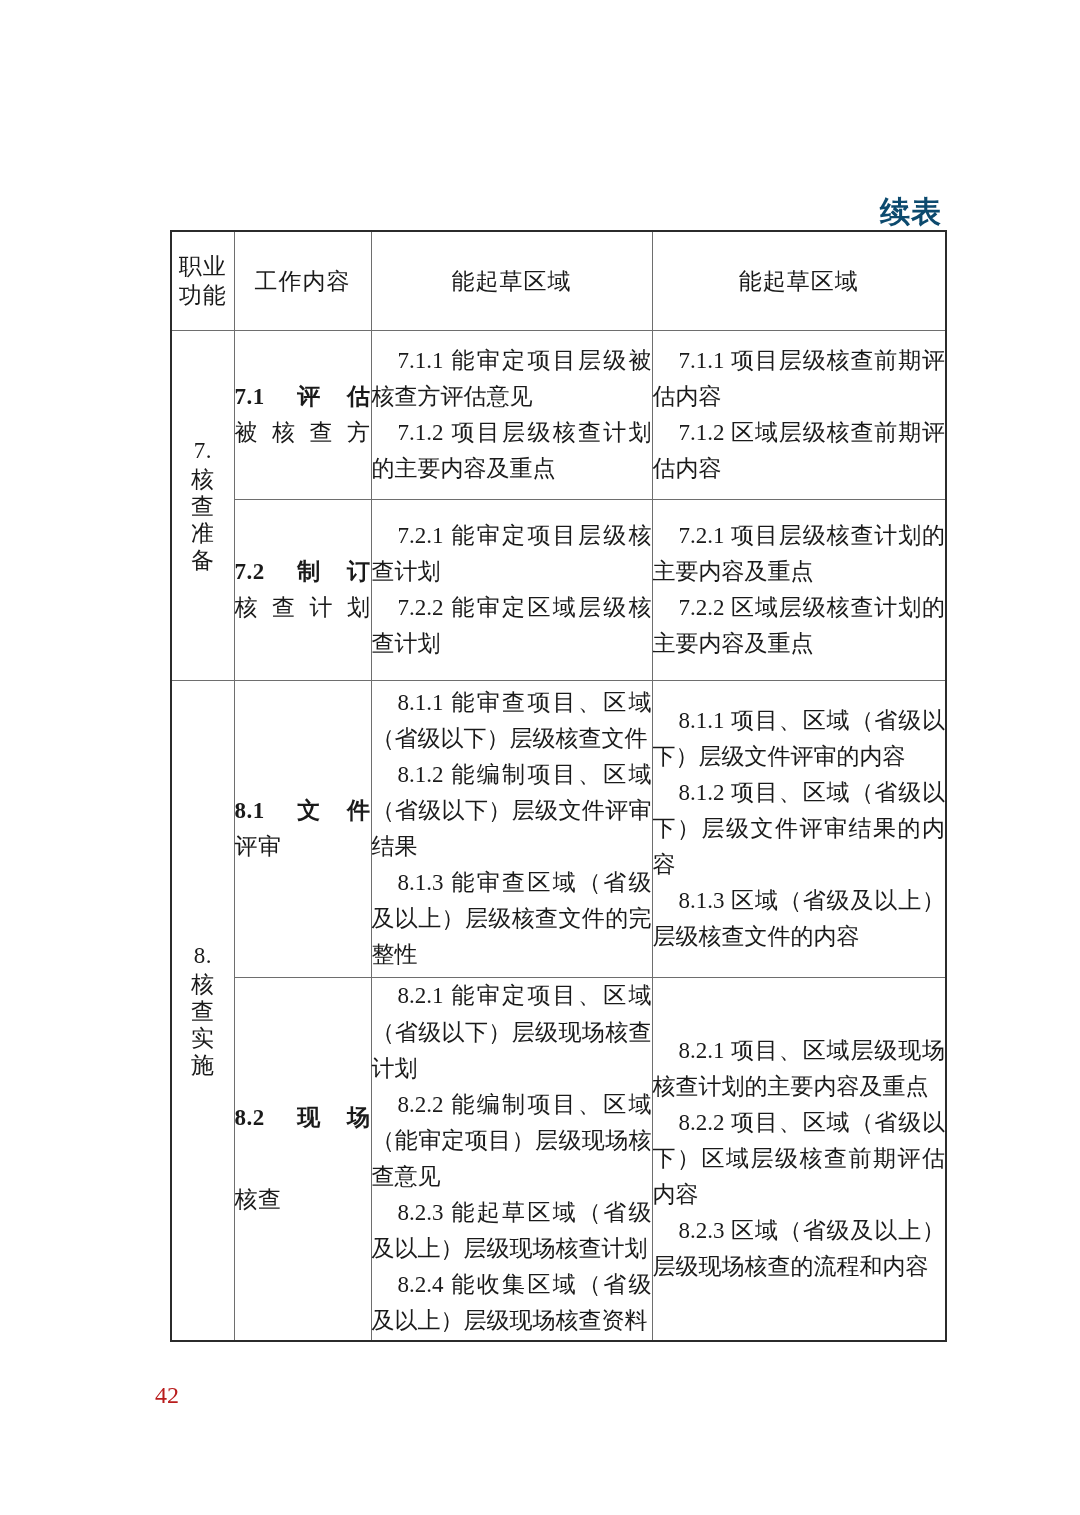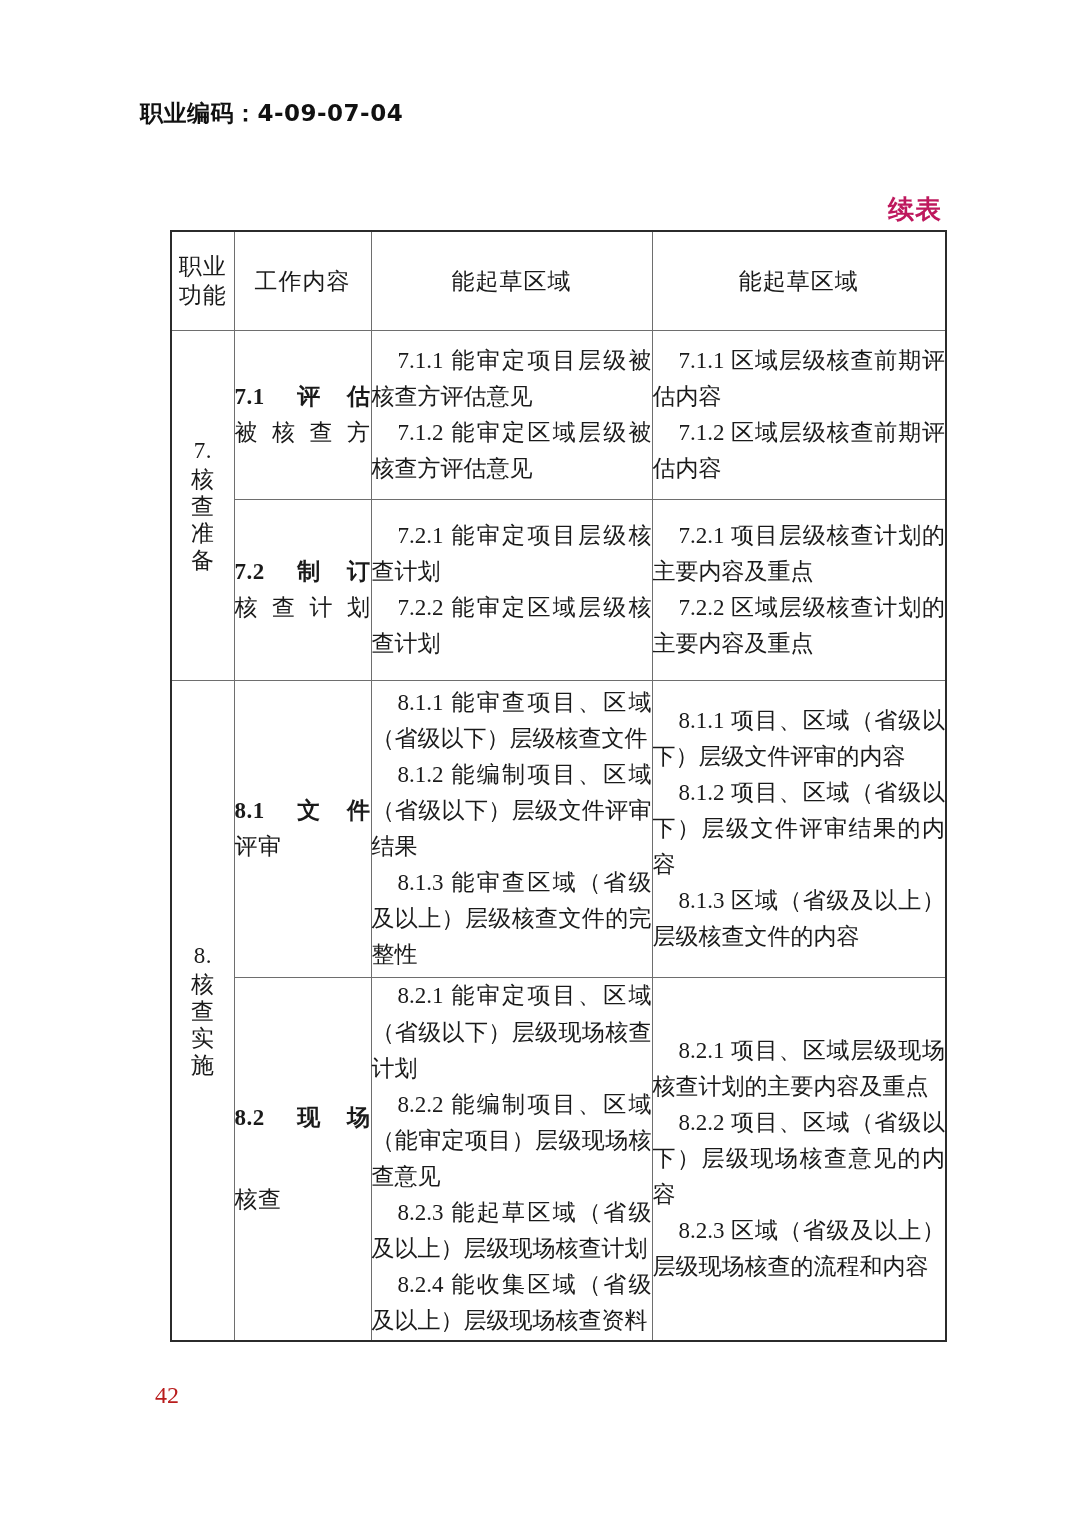--- a/index.html
+++ b/index.html
@@ -32,23 +32,23 @@
     letter-spacing: 0.5px;
     color: #111;
     white-space: nowrap;
   }
 
   
   .continued-label {
     position: absolute;
     right: 138px;
     top: 192px;
-    font-size: 26px;
+    font-size: 30px;
     font-weight: 600;
-    color: #be185d;
+    color: #0c4a6e;
     letter-spacing: 1px;
   }
 
   
   .table-wrap {
     position: absolute;
     left: 146px;
     top: 230px;
     width: 775px;
     padding-left: 24px;
@@ -153,21 +153,20 @@
     top: 1382px;
     font-size: 24px;
     color: #b91c1c;
   }
 </style>
 </head>
 <body>
 
 <div class="page">
 
-  <div class="running-head">职业编码：4-09-07-04</div>
 
   <div class="continued-label">续表</div>
 
   <div class="table-wrap">
     <table class="skills-table">
       <colgroup>
         <col class="c-func">
           <col class="c-work">
           <col class="c-skill">
           <col class="c-know">
@@ -196,26 +195,26 @@
           </td>
           <td class="work-cell">
             <div class="work-inner">
               <span class="wline l1">7.1 评估</span>
               <span class="wline">被核查方</span>
             </div>
           </td>
           <td class="body-cell">
             <div class="item-list">
               <p class="item">7.1.1 能审定项目层级被核查方评估意见</p>
-              <p class="item">7.1.2 能审定区域层级被核查方评估意见</p>
-            </div>
-          </td>
-          <td class="body-cell">
-            <div class="item-list">
-              <p class="item">7.1.1 区域层级核查前期评估内容</p>
+              <p class="item">7.1.2 项目层级核查计划的主要内容及重点</p>
+            </div>
+          </td>
+          <td class="body-cell">
+            <div class="item-list">
+              <p class="item">7.1.1 项目层级核查前期评估内容</p>
               <p class="item">7.1.2 区域层级核查前期评估内容</p>
             </div>
           </td>
         </tr>
 
         <tr class="r-72">
           <td class="work-cell">
             <div class="work-inner">
               <span class="wline l1">7.2 制订</span>
               <span class="wline">核查计划</span>
@@ -278,21 +277,21 @@
             <div class="item-list">
               <p class="item just">8.2.1 能审定项目、区域（省级以下）层级现场核查计划</p>
               <p class="item just">8.2.2 能编制项目、区域（能审定项目）层级现场核查意见</p>
               <p class="item just">8.2.3 能起草区域（省级及以上）层级现场核查计划</p>
               <p class="item just">8.2.4 能收集区域（省级及以上）层级现场核查资料</p>
             </div>
           </td>
           <td class="body-cell">
             <div class="item-list">
               <p class="item just">8.2.1 项目、区域层级现场核查计划的主要内容及重点</p>
-              <p class="item just">8.2.2 项目、区域（省级以下）层级现场核查意见的内容</p>
+              <p class="item just">8.2.2 项目、区域（省级以下）区域层级核查前期评估内容</p>
               <p class="item just">8.2.3 区域（省级及以上）层级现场核查的流程和内容</p>
             </div>
           </td>
         </tr>
 
       </tbody>
     </table>
   </div>
 
   <div class="page-number">42</div>

